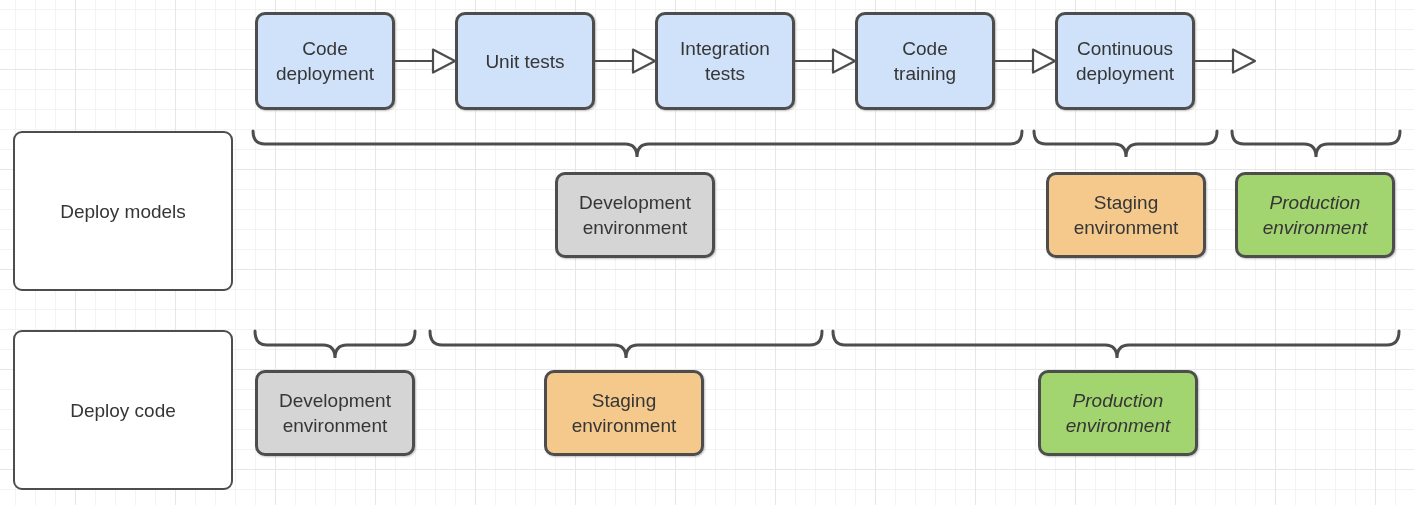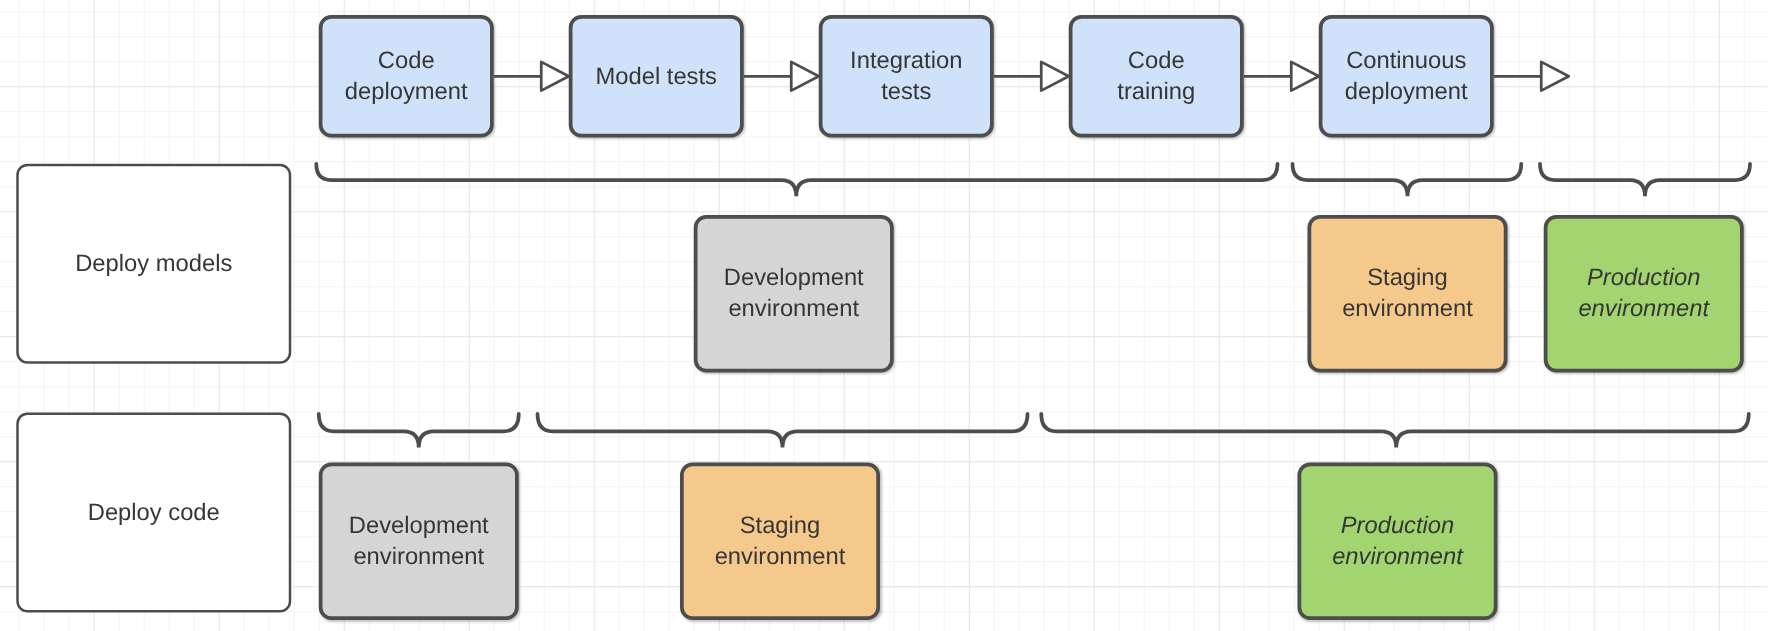--- a/index.html
+++ b/index.html
@@ -38,21 +38,21 @@
   .step {
     width: 140px;
     height: 98px;
     top: 12px;
     background: #cfe2f9;
     padding: 0 13px;
   }
 
   .env {
     width: 160px;
-    height: 126px;
+    height: 86px;
     padding: 0 8px;
   }
   .env.dev     { background: #d5d5d5; }
   .env.staging { background: #f5c98c; }
   .env.prod    { background: #a2d470; font-style: italic; }
 
   .row-label {
     width: 220px;
     height: 160px;
     left: 13px;
@@ -106,21 +106,21 @@
 
     <path class="brace" d="M255,331 Q255,345 267,345 L323,345 Q335,345 335,358 Q335,345 347,345 L403,345 Q415,345 415,331"></path>
     <path class="brace" d="M430,331 Q430,345 442,345 L614,345 Q626,345 626,358 Q626,345 638,345 L810,345 Q822,345 822,331"></path>
     <path class="brace" d="M833,331 Q833,345 845,345 L1105,345 Q1117,345 1117,358 Q1117,345 1129,345 L1387,345 Q1399,345 1399,331"></path>
   </svg>
 
   <div class="box step" style="left:255px">
       <span>Code deployment</span>
     </div>
   <div class="box step" style="left:455px">
-      <span>Model tests</span>
+      <span>Unit tests</span>
     </div>
   <div class="box step" style="left:655px">
       <span>Integration tests</span>
     </div>
   <div class="box step" style="left:855px">
       <span>Code training</span>
     </div>
   <div class="box step" style="left:1055px">
       <span>Continuous deployment</span>
     </div>

